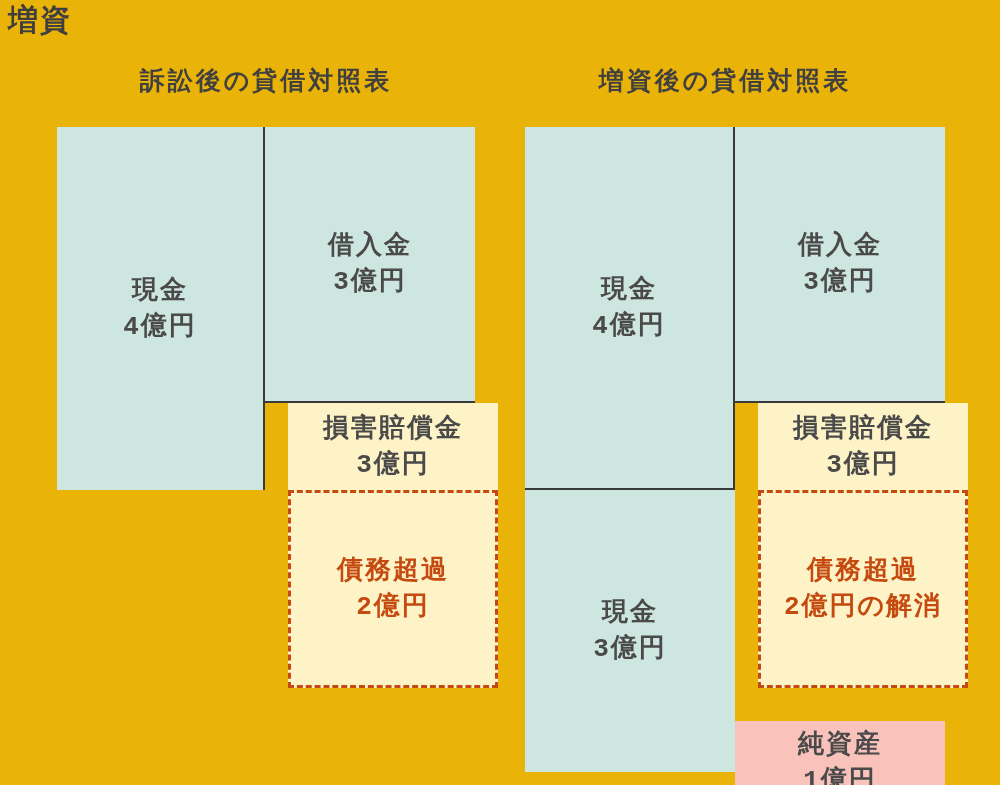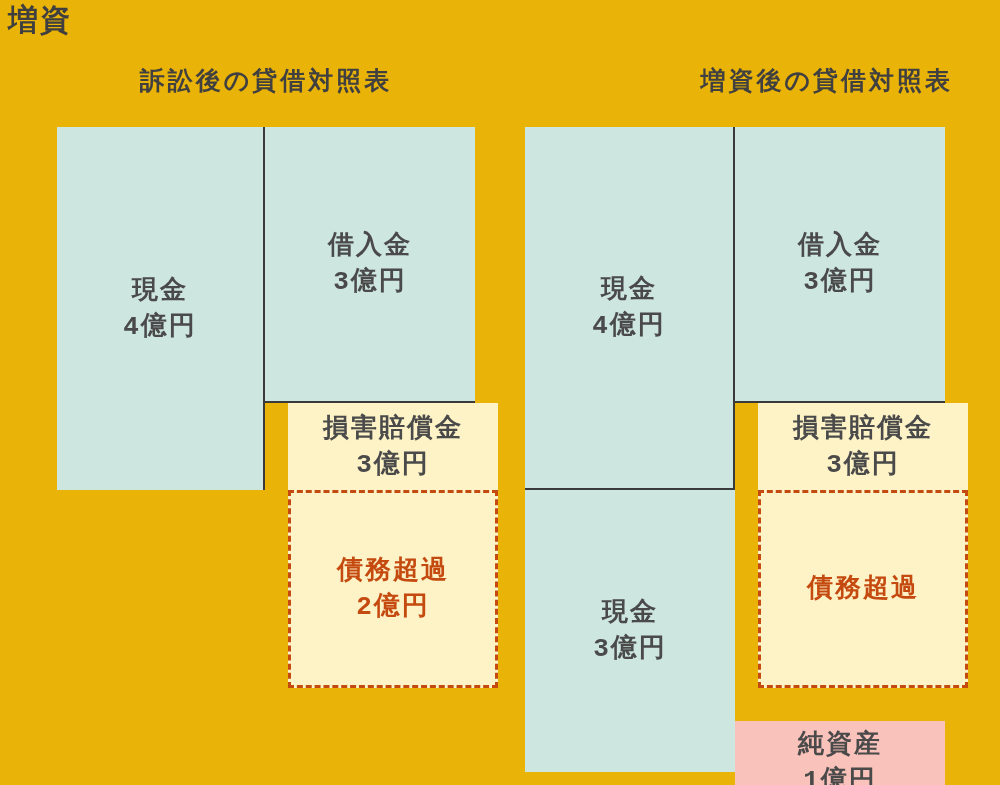--- a/index.html
+++ b/index.html
@@ -28,21 +28,21 @@
   .subtitle {
     position: absolute;
     top: 64px;
     font-size: 25px;
     font-weight: 700;
     color: #404040;
     text-align: center;
     letter-spacing: 3px;
   }
   .subtitle.before { left: 57px;  width: 418px; }
-  .subtitle.after  { left: 533px; width: 420px; text-align: right; }
+  .subtitle.after  { left: 515px; width: 420px; }
 
   .block {
     position: absolute;
     box-sizing: border-box;
     display: flex;
     flex-direction: column;
     align-items: center;
     justify-content: center;
     text-align: left;
     font-size: 26px;
@@ -118,20 +118,21 @@
     <span>3億円</span>
   </div>
 
   <div class="block yellow a-damages">
     <span>損害賠償金</span>
     <span>3億円</span>
   </div>
 
   <div class="block yellow dashed red-text a-insolv">
     <span>債務超過</span>
+    <span>2億円の解消</span>
   </div>
 
   <div class="block pink a-netassets">
     <span>純資産</span>
     <span>1億円</span>
   </div>
 
 </div>
 
 </body></html>

